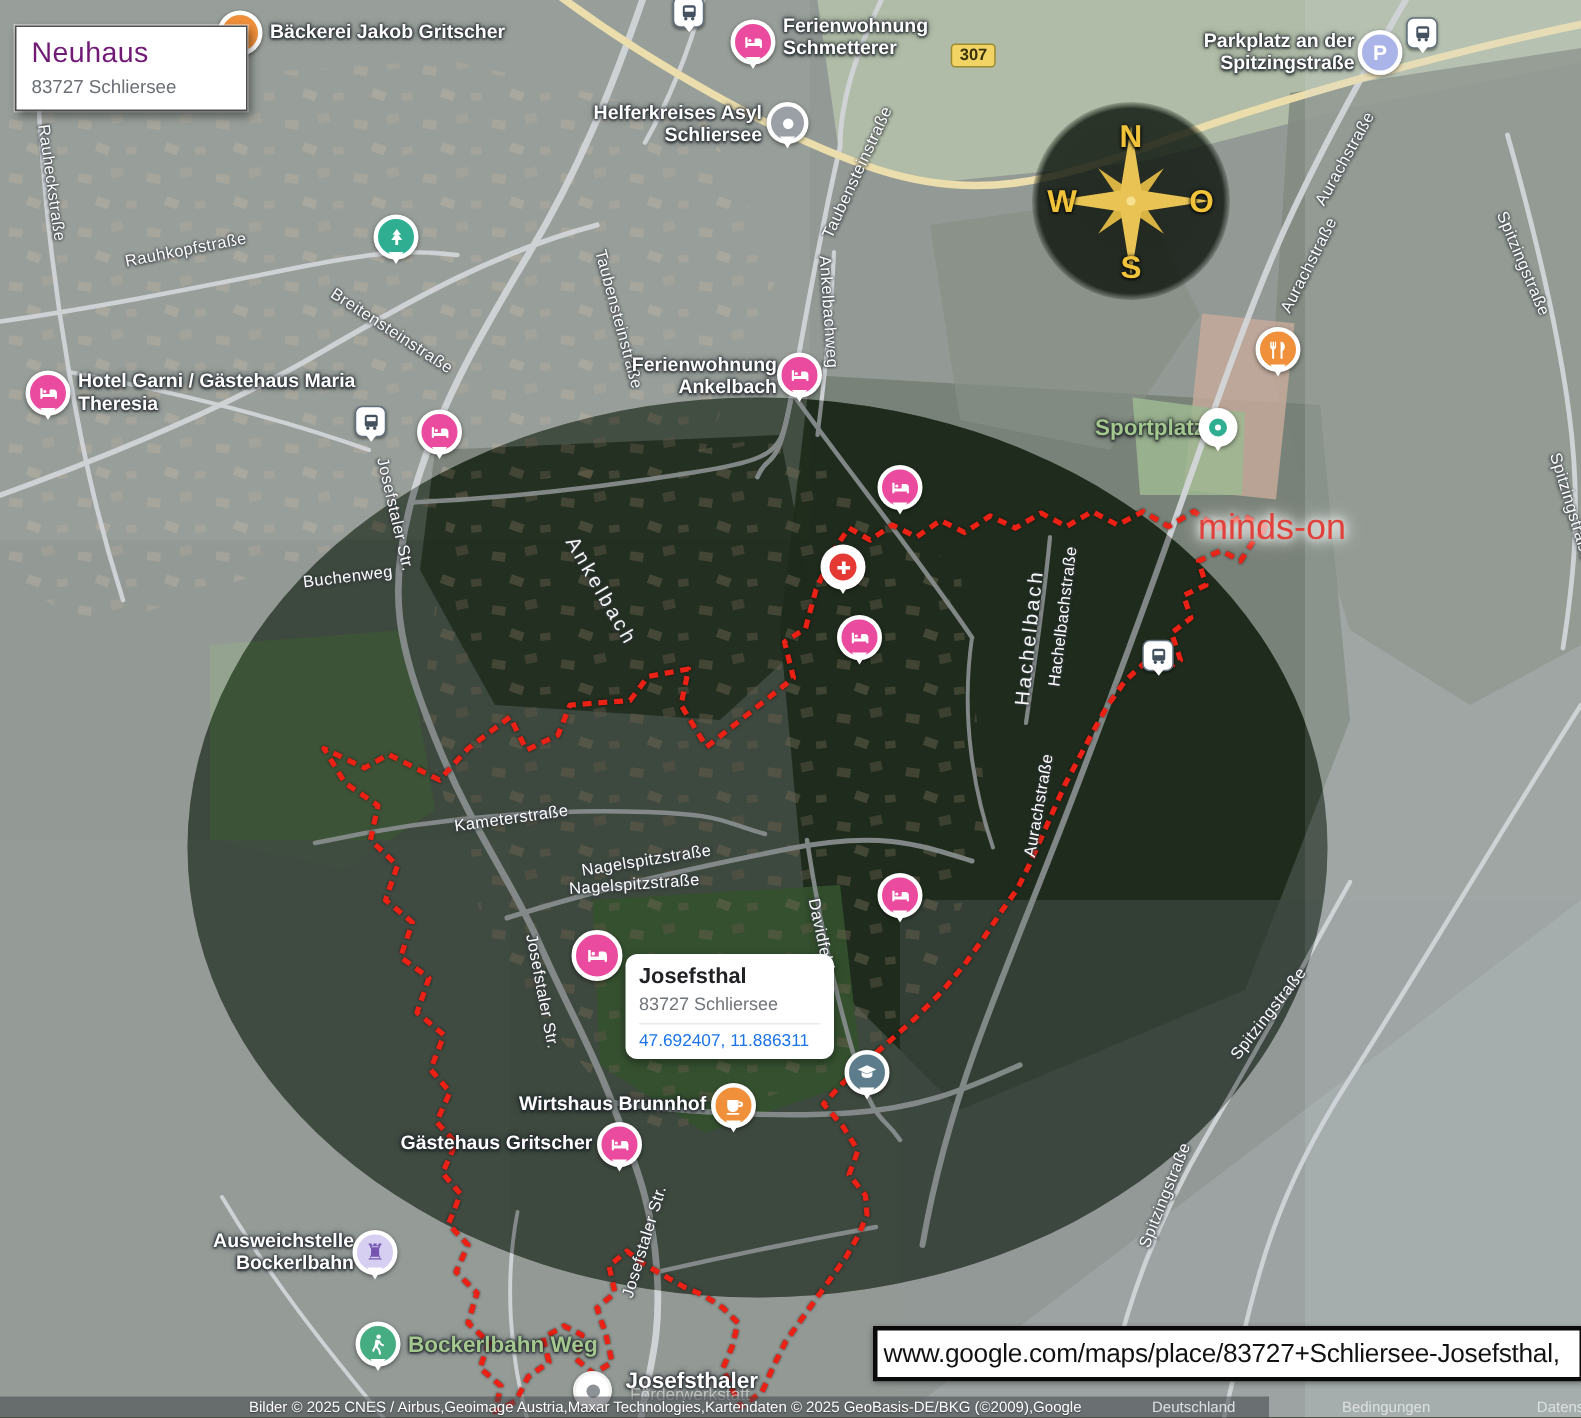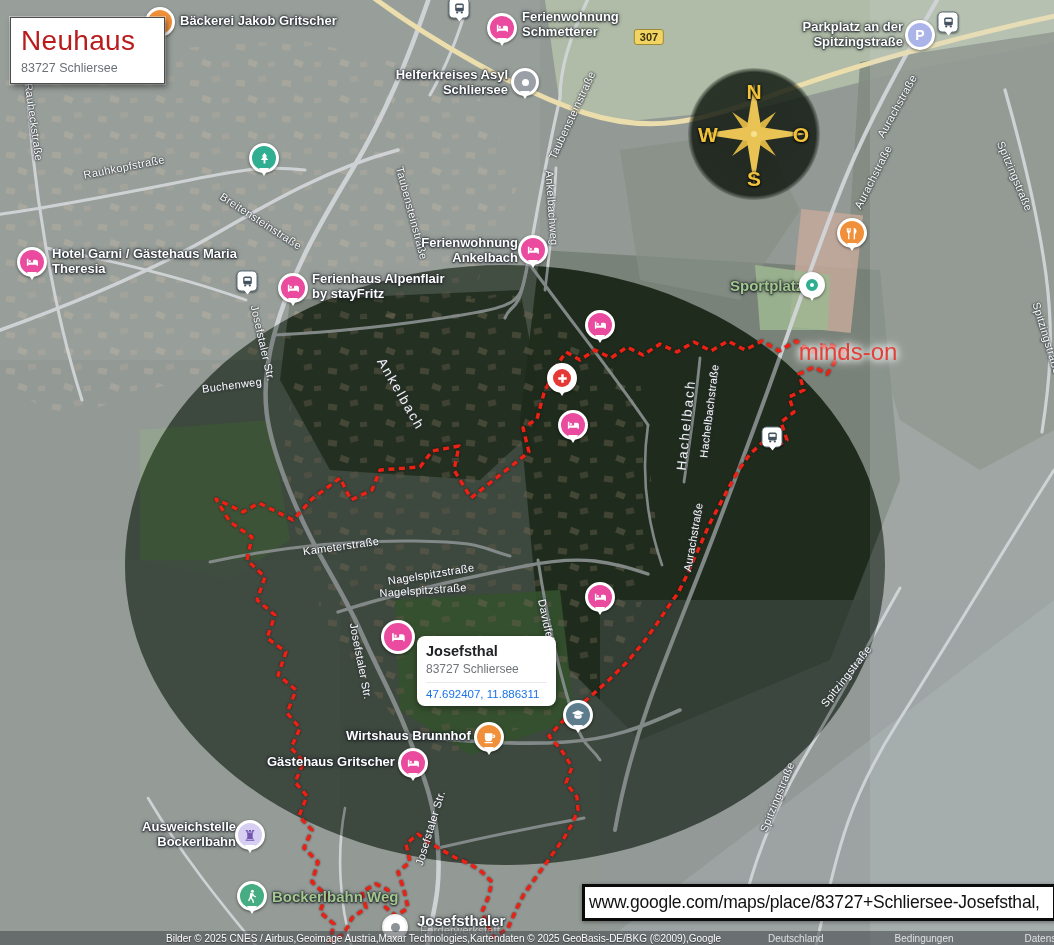--- a/index.html
+++ b/index.html
@@ -60,21 +60,21 @@
   .compass{position:absolute;left:688px;top:68px;width:132px;height:132px;border-radius:50%;
        background:radial-gradient(circle, rgba(10,18,10,.82) 0%, rgba(10,18,10,.8) 66%, rgba(10,18,10,0) 72%);
        z-index:4;}
   .compass .pt{position:absolute;color:#f0c33a;font-weight:bold;font-size:21px;
        transform:translate(-50%,-50%);text-shadow:0 1px 2px #000,0 0 3px rgba(0,0,0,.8);}
 
   
   .title-card{position:absolute;left:10px;top:17px;width:133px;background:#fff;
        border:1px solid #4d4d4d;box-shadow:2px 3px 6px rgba(0,0,0,.45),0 0 0 1px rgba(255,255,255,.4);
        padding:7px 10px 8px;z-index:6;}
-  .title-card .t{font-size:28px;color:#b91c1c;letter-spacing:.3px;}
+  .title-card .t{font-size:19px;color:#701a75;letter-spacing:.3px;}
   .title-card .s{font-size:12.5px;color:#6b7076;margin-top:4px;}
 
   .place-card{position:absolute;left:417px;top:636px;width:121px;background:#fff;
        border-radius:8px;box-shadow:0 2px 6px rgba(0,0,0,.4);padding:7px 9px 6px;z-index:6;}
   .place-card .t{font-size:14.5px;font-weight:bold;color:#202124;}
   .place-card .s{font-size:12px;color:#70757a;margin-top:3px;}
   .place-card hr{border:none;border-top:1px solid #e8eaed;margin:6px 0 5px;}
   .place-card .c{font-size:11.5px;color:#1a73e8;white-space:nowrap;}
 
   .url-card{position:absolute;left:582px;top:884px;width:460px;height:31px;background:#fff;
@@ -83,21 +83,21 @@
   .url-card .u{font-size:17.5px;color:#111;white-space:nowrap;letter-spacing:-0.2px;}
 
   .watermark{position:absolute;left:848px;top:352px;transform:translate(-50%,-50%);
        color:#e2403a;font-size:24px;font-weight:500;z-index:4;
        text-shadow:0 0 6px #fff,0 0 10px #fff,0 0 14px rgba(255,255,255,.8);}
 
   .faint-lbl{position:absolute;left:420px;top:924px;color:rgba(235,235,235,.65);
        font-size:11.5px;z-index:5;text-shadow:0 0 2px rgba(40,44,48,.6);}
 
   
-  .attribution{position:absolute;left:0;bottom:0;width:1054px;height:14px;
+  .attribution{position:absolute;left:0;bottom:0;width:846px;height:14px;
        background:rgba(66,70,74,.55);z-index:7;display:flex;align-items:center;
        font-size:10px;color:#fff;}
   .attribution .imagery{margin-left:166px;white-space:nowrap;text-shadow:0 1px 1px rgba(0,0,0,.5);}
   .attribution .links{margin-left:auto;display:flex;gap:24px;margin-right:2px;color:#dde0e3;}
   .attribution .links span{white-space:nowrap;cursor:pointer;padding-left:47px;}
 </style>
 </head>
 <body>
 
 <div id="stage">
@@ -227,21 +227,20 @@
   <div class="street" style="--r:-52deg;left:846px;top:676px">Spitzingstraße</div>
   <div class="street" style="--r:-68deg;left:777px;top:797px">Spitzingstraße</div>
   <div class="street" style="--r:79deg;left:361px;top:661px">Josefstaler Str.</div>
   <div class="street" style="--r:-73deg;left:430px;top:828px">Josefstaler Str.</div>
 
   <div class="lbl" style="left:180px;top:14px;width:175px">Bäckerei Jakob Gritscher</div>
   <div class="lbl" style="left:522px;top:10px;width:125px">Ferienwohnung Schmetterer</div>
   <div class="lbl right" style="right:546px;top:68px;width:140px">Helferkreises Asyl Schliersee</div>
   <div class="lbl" style="left:52px;top:247px;width:190px">Hotel Garni / Gästehaus Maria Theresia</div>
   <div class="lbl right" style="right:151px;top:20px;width:150px">Parkplatz an der Spitzingstraße</div>
-  <div class="lbl" style="left:312px;top:272px;width:140px">Ferienhaus Alpenflair by stayFritz</div>
   <div class="lbl right" style="right:536px;top:236px;width:115px">Ferienwohnung Ankelbach</div>
   <div class="lbl green big" style="left:730px;top:277px">Sportplatz</div>
   <div class="lbl" style="left:346px;top:729px">Wirtshaus Brunnhof</div>
   <div class="lbl" style="left:267px;top:755px">Gästehaus Gritscher</div>
   <div class="lbl right" style="right:818px;top:820px;width:115px">Ausweichstelle Bockerlbahn</div>
   <div class="lbl green big" style="left:272px;top:888px">Bockerlbahn Weg</div>
   <div class="lbl big" style="left:417px;top:912px">Josefsthaler</div>
   <div class="faint-lbl">Förderwerkstatt</div>
   <div class="watermark">minds-on</div>
 

